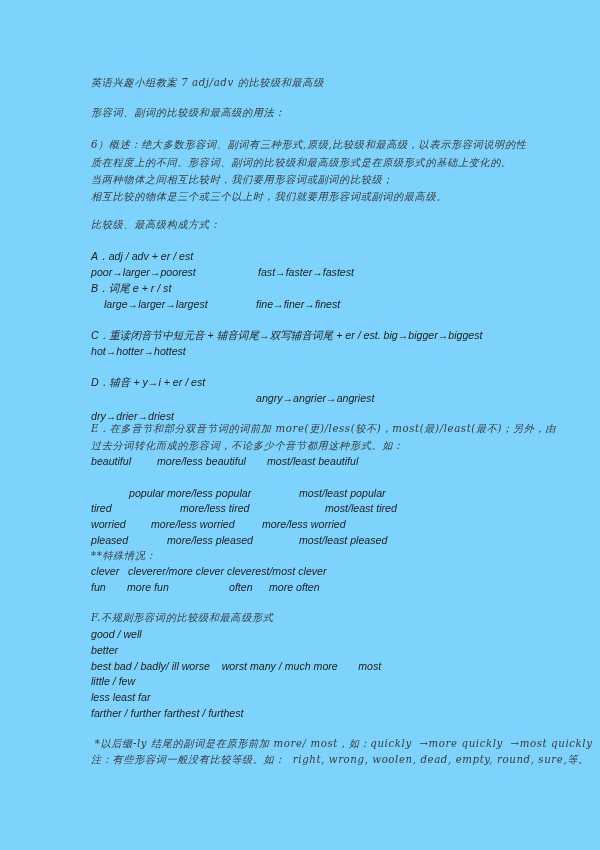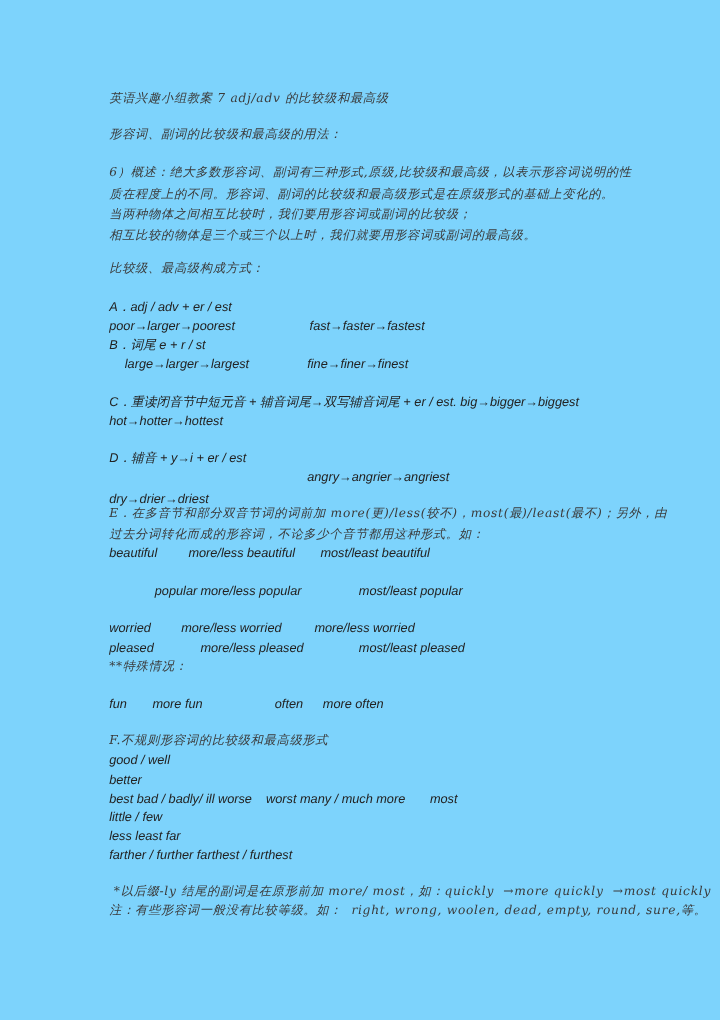--- a/index.html
+++ b/index.html
@@ -60,33 +60,43 @@
   <div class="ln lat" style="top:454px; width:420px;">
     <span class="c" style="left:0;">beautiful</span>
     <span class="c" style="left:66px;">more/less beautiful</span>
     <span class="c" style="left:176px;">most/least beautiful</span>
   </div>
   <div class="ln lat" style="top:486px; width:420px;">
     <span class="c" style="left:4px;margin-left:34px;">popular</span>
     <span class="c" style="left:76px;">more/less popular</span>
     <span class="c" style="left:208px;">most/least popular</span>
   </div>
+  <div class="ln lat" style="top:501px; width:420px;">
+    <span class="c" style="left:0;">tired</span>
+    <span class="c" style="left:89px;">more/less tired</span>
+    <span class="c" style="left:234px;">most/least tired</span>
+  </div>
   <div class="ln lat" style="top:517px; width:420px;">
     <span class="c" style="left:0;">worried</span>
     <span class="c" style="left:60px;">more/less worried</span>
     <span class="c" style="left:171px;">more/less worried</span>
   </div>
   <div class="ln lat" style="top:533px; width:420px;">
     <span class="c" style="left:0;text-align:right;">pleased</span>
     <span class="c" style="left:76px;">more/less pleased</span>
     <span class="c" style="left:208px;">most/least pleased</span>
   </div>
 
   <div class="ln cjk" style="top:549px;">**特殊情况：</div>
 
+  <div class="ln lat" style="top:564px; width:420px;">
+    <span class="c" style="left:0;">clever</span>
+    <span class="c" style="left:37px;">cleverer/more clever</span>
+    <span class="c" style="left:136px;">cleverest/most clever</span>
+  </div>
   <div class="ln lat" style="top:580px; width:420px;">
     <span class="c" style="left:0;">fun</span>
     <span class="c" style="left:36px;">more fun</span>
     <span class="c" style="left:138px;">often</span>
     <span class="c" style="left:178px;">more often</span>
   </div>
 
   <div class="ln cjk" style="top:611px;">F.不规则形容词的比较级和最高级形式</div>
   <div class="ln lat" style="top:627px;">good / well</div>
   <div class="ln lat" style="top:643px;">better</div>

